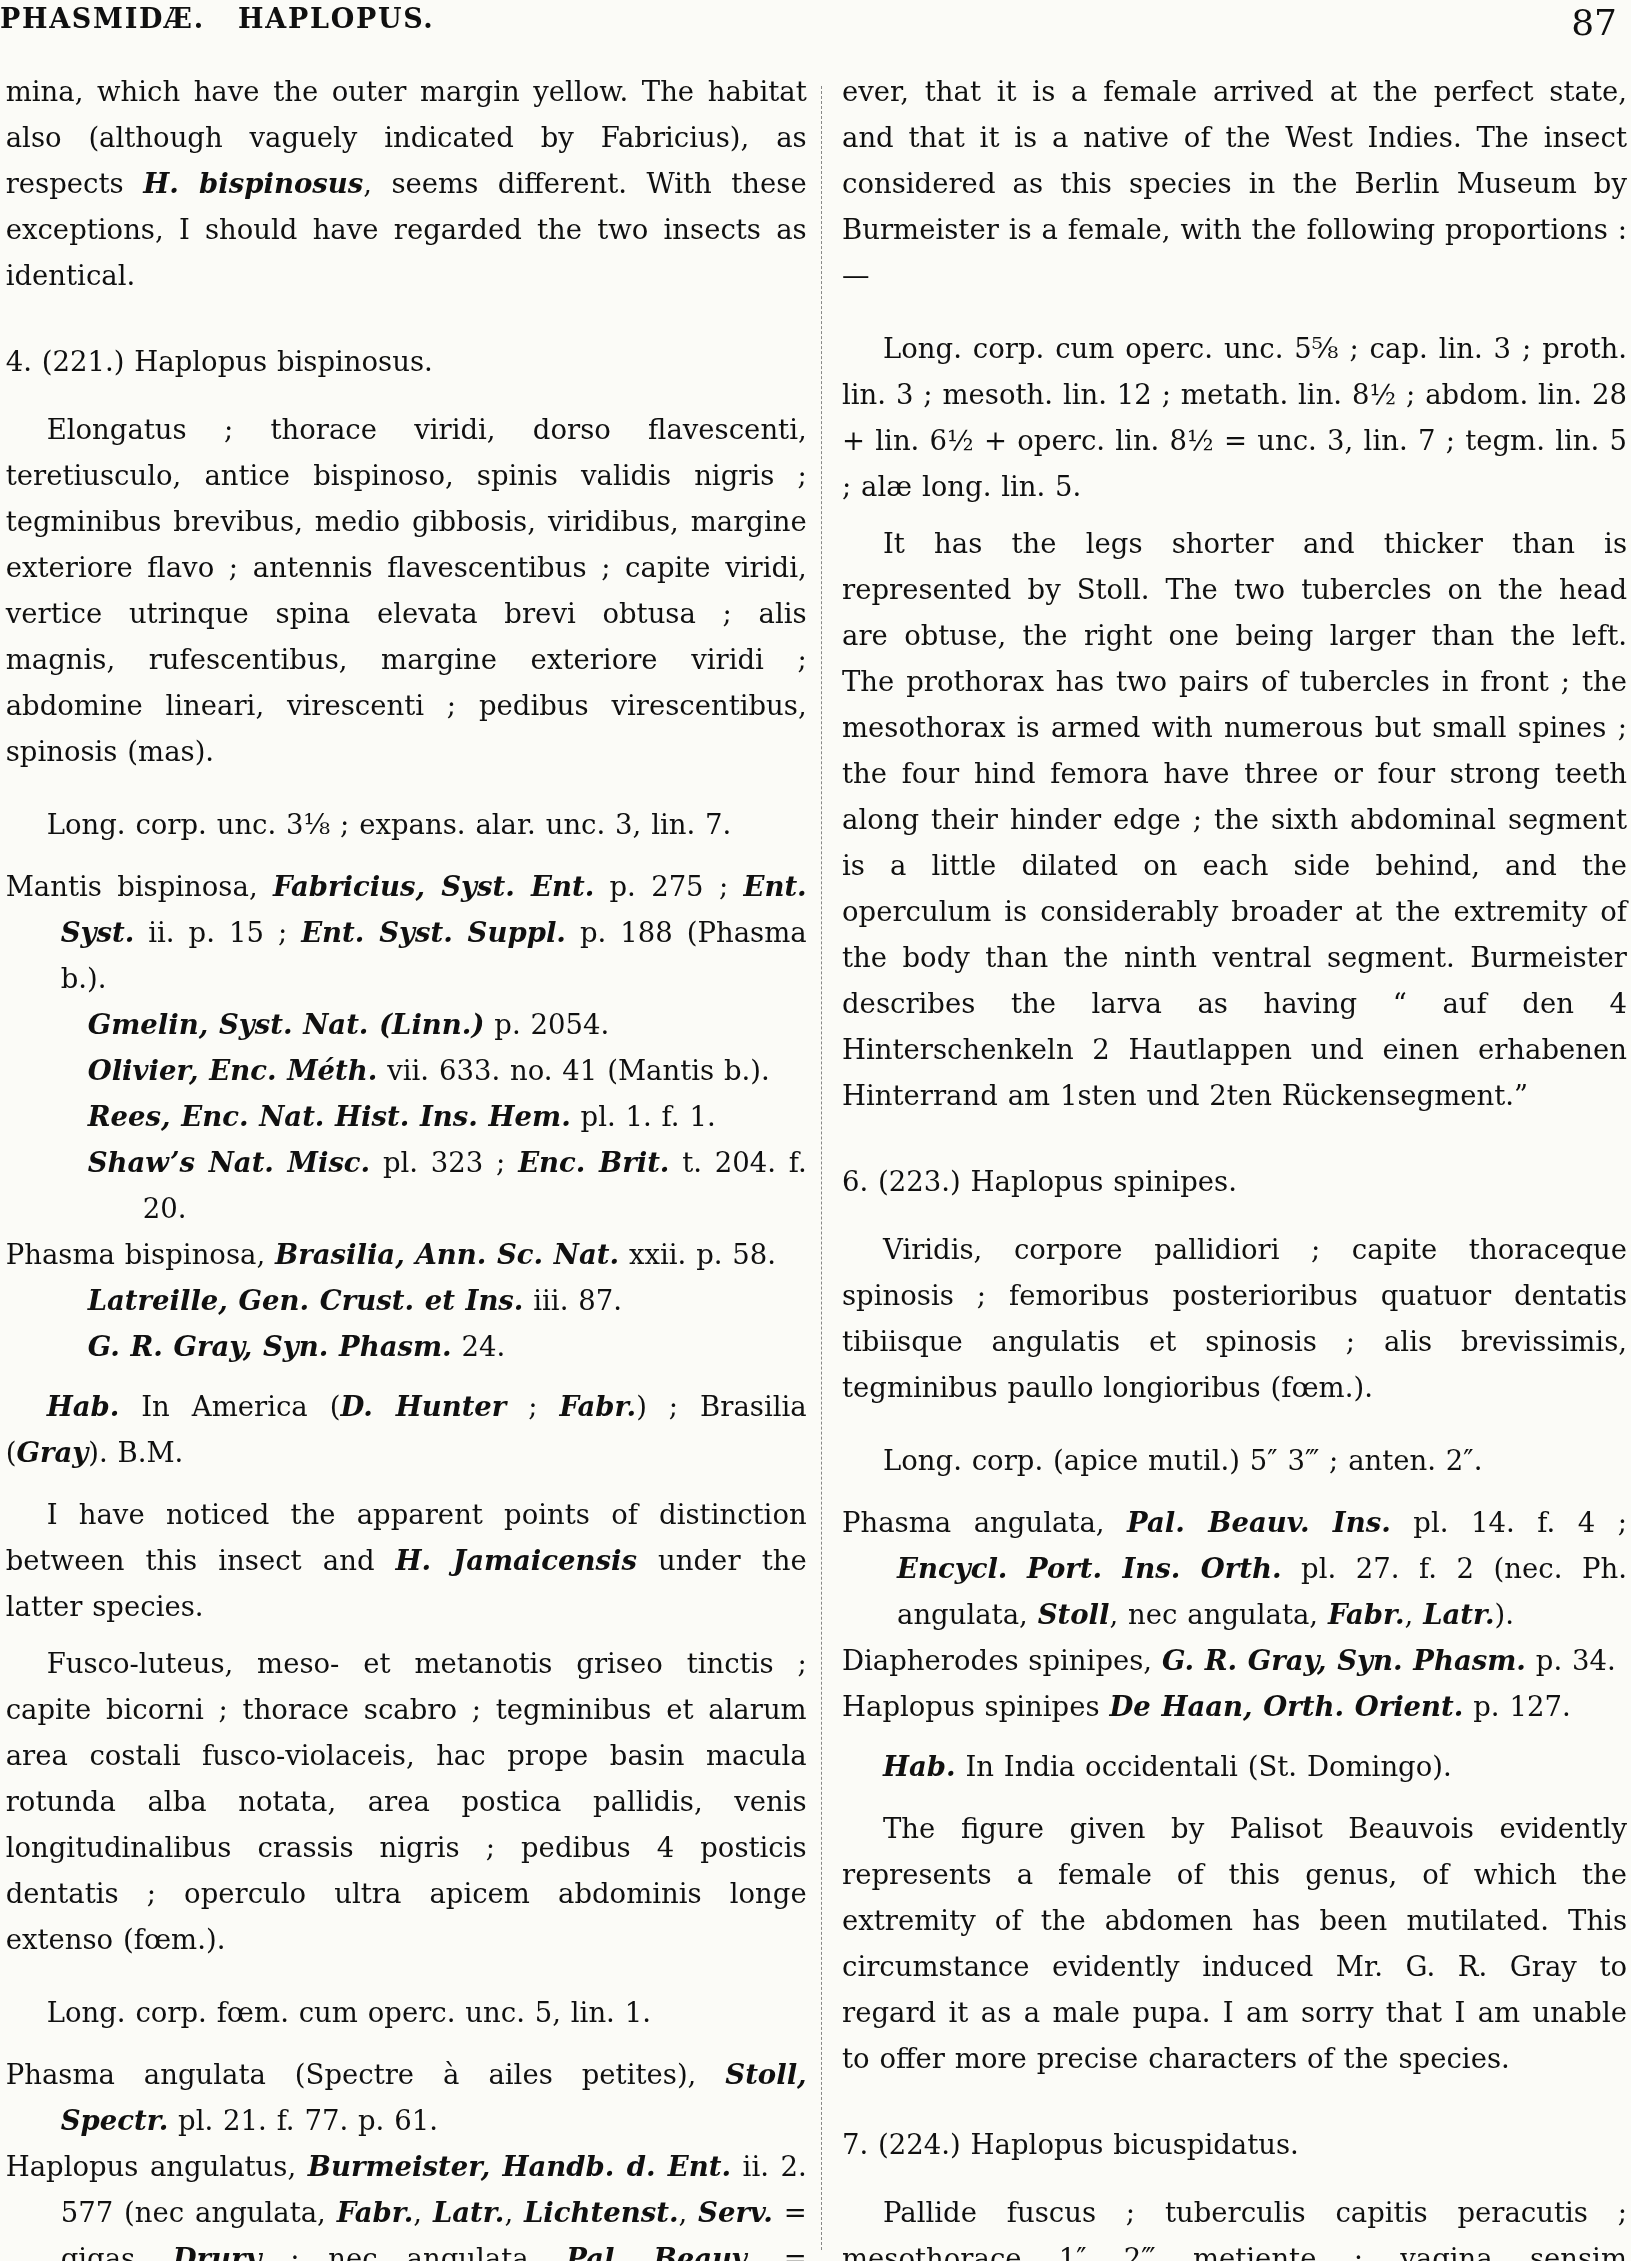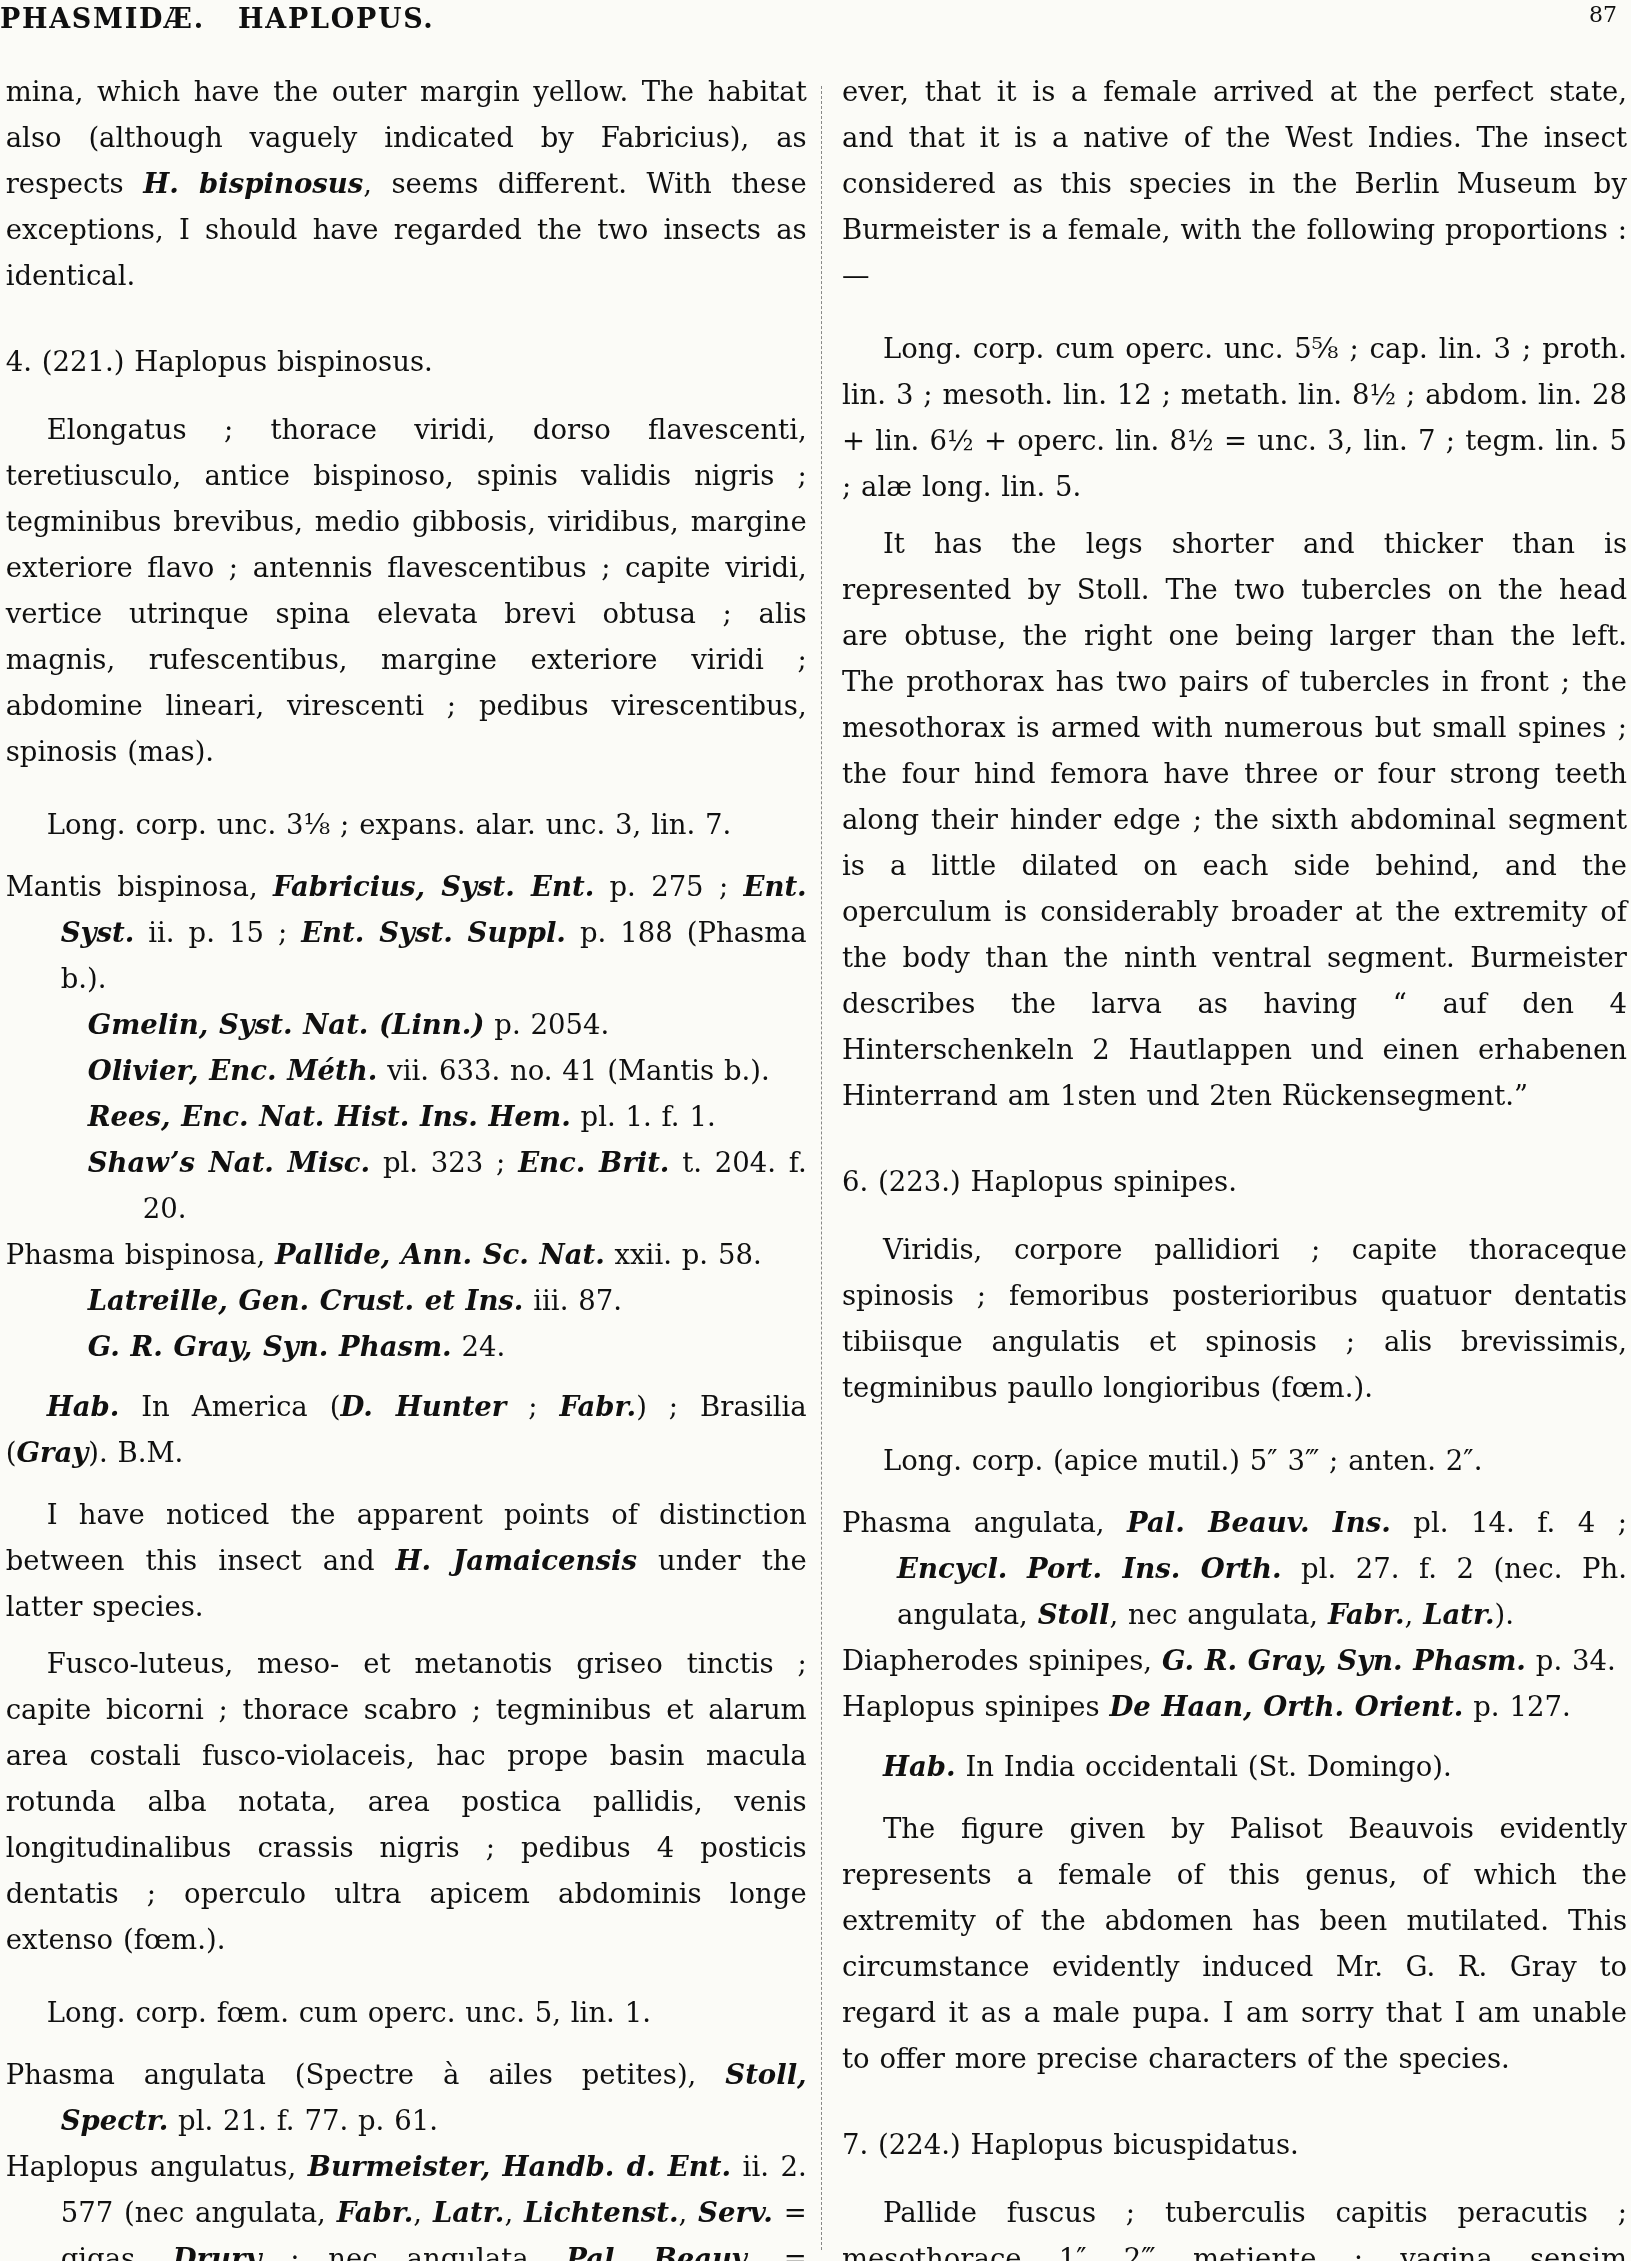--- a/index.html
+++ b/index.html
@@ -13,21 +13,21 @@
     position:relative; width:1632px; height:2261px; overflow:hidden;
     background:#fbfbf7;
   }
   .running-title {
     position:absolute; top:3.4px; left:0; width:100%;
     text-align:left; font-weight:bold;
     font-size:27px; letter-spacing:1.7px; white-space:pre;
   }
   .page-number {
     position:absolute; top:2.3px; right:15px;
-    font-size:22px;
+    font-size:36px;
   }
   .col {
     position:absolute; top:68px;
     text-align:justify;
   }
   .col-left  { left:5.7px;   width:801px; }
   .col-right { left:842px; width:785px; }
   .divider {
     position:absolute; left:821px; top:86px; height:2164px; width:0;
     border-left:1.7px dashed #4a4a4a; opacity:.65;
@@ -60,21 +60,21 @@
   <div class="col col-left">
       <p class="blk para-flow"><span>mina, which have the outer margin yellow.  The habitat also (although vaguely indicated by Fabricius), as respects </span><i>H. bispinosus</i><span>, seems different.  With these exceptions, I should have regarded the two insects as identical.</span></p>
       <p class="blk heading"><span>4. (221.) Haplopus bispinosus.</span></p>
       <p class="blk para"><span>Elongatus ; thorace viridi, dorso flavescenti, teretiusculo, antice bispinoso, spinis validis nigris ;  tegminibus brevibus, medio gibbosis, viridibus, margine exteriore flavo ; antennis flavescentibus ; capite viridi, vertice utrinque spina elevata brevi obtusa ; alis magnis, rufescentibus, margine exteriore viridi ; abdomine lineari, virescenti ; pedibus virescentibus, spinosis (mas).</span></p>
       <p class="blk meas"><span>Long. corp. unc. 3⅛ ;  expans. alar. unc. 3, lin. 7.</span></p>
       <p class="blk ref top-gap"><span>Mantis bispinosa, </span><i>Fabricius, Syst. Ent.</i><span> p. 275 ;  </span><i>Ent. Syst.</i><span> ii. p. 15 ;  </span><i>Ent. Syst. Suppl.</i><span> p. 188 (Phasma b.).</span></p>
       <p class="blk ref-sub"><i>Gmelin, Syst. Nat. (Linn.)</i><span> p. 2054.</span></p>
       <p class="blk ref-sub"><i>Olivier, Enc. Méth.</i><span> vii. 633. no. 41 (Mantis b.).</span></p>
       <p class="blk ref-sub"><i>Rees, Enc. Nat. Hist. Ins. Hem.</i><span> pl. 1. f. 1.</span></p>
       <p class="blk ref-sub"><i>Shaw’s Nat. Misc.</i><span> pl. 323 ;  </span><i>Enc. Brit.</i><span> t. 204. f. 20.</span></p>
-      <p class="blk ref"><span>Phasma bispinosa, </span><i>Pallide, Ann. Sc. Nat.</i><span> xxii. p. 58.</span></p>
+      <p class="blk ref"><span>Phasma bispinosa, </span><i>Brasilia, Ann. Sc. Nat.</i><span> xxii. p. 58.</span></p>
       <p class="blk ref-sub"><i>Latreille, Gen. Crust. et Ins.</i><span> iii. 87.</span></p>
       <p class="blk ref-sub"><i>G. R. Gray, Syn. Phasm.</i><span> 24.</span></p>
       <p class="blk hab"><i>Hab.</i><span>  In America (</span><i>D. Hunter</i><span> ;  </span><i>Fabr.</i><span>) ; Brasilia (</span><i>Gray</i><span>).  B.M.</span></p>
       <p class="blk para top-gap"><span>I have noticed the apparent points of distinction between this insect and </span><i>H. Jamaicensis</i><span> under the latter species.</span></p>
       <p class="blk para"><span>Fusco-luteus, meso- et metanotis griseo tinctis ;  capite bicorni ;  thorace scabro ;  tegminibus et alarum area costali fusco-violaceis, hac prope basin macula rotunda alba notata, area postica pallidis, venis longitudinalibus crassis nigris ; pedibus 4 posticis dentatis ; operculo ultra apicem abdominis longe extenso (fœm.).</span></p>
       <p class="blk meas"><span>Long. corp. fœm. cum operc. unc. 5, lin. 1.</span></p>
       <p class="blk ref top-gap"><span>Phasma angulata (Spectre à ailes petites), </span><i>Stoll, Spectr.</i><span> pl. 21. f. 77. p. 61.</span></p>
       <p class="blk ref"><span>Haplopus angulatus, </span><i>Burmeister, Handb. d. Ent.</i><span> ii. 2. 577 (nec angulata, </span><i>Fabr.</i><span>, </span><i>Latr.</i><span>, </span><i>Lichtenst.</i><span>, </span><i>Serv.</i><span> = gigas, </span><i>Drury</i><span> :  nec angulata, </span><i>Pal. Beauv.</i><span> = spinipes, </span><i>G. R. Gray</i><span>).</span></p>
     </div>
 

